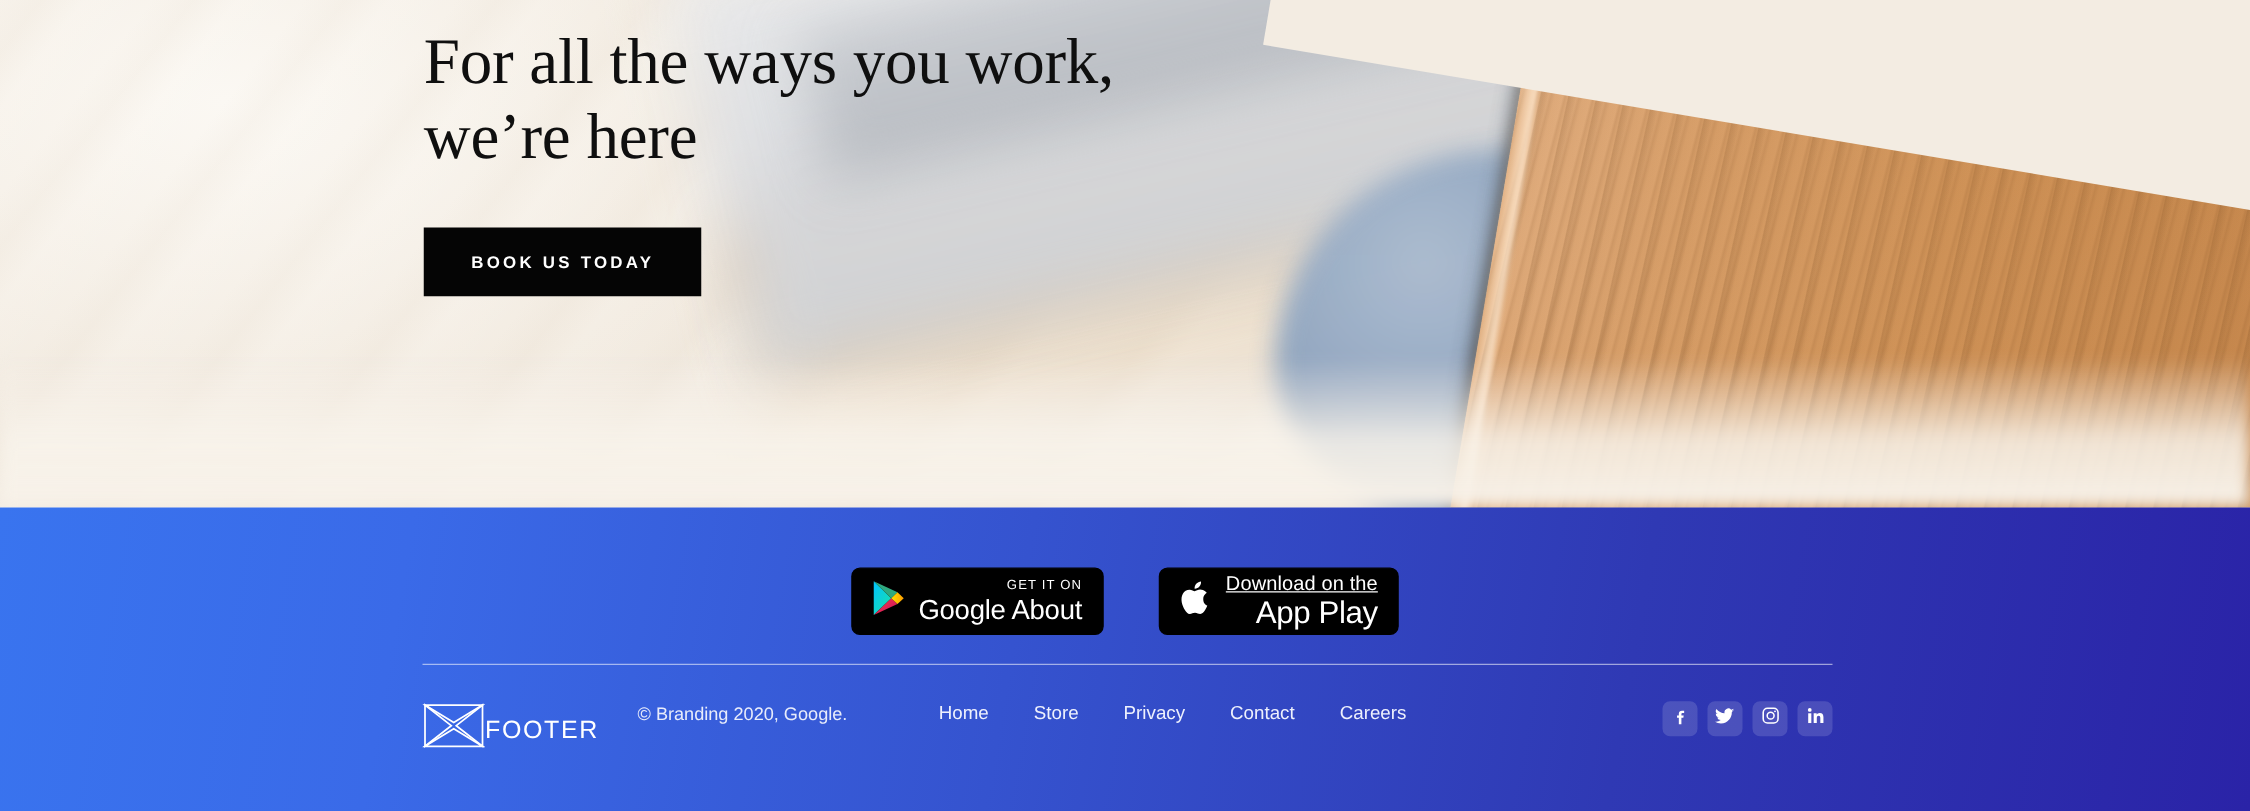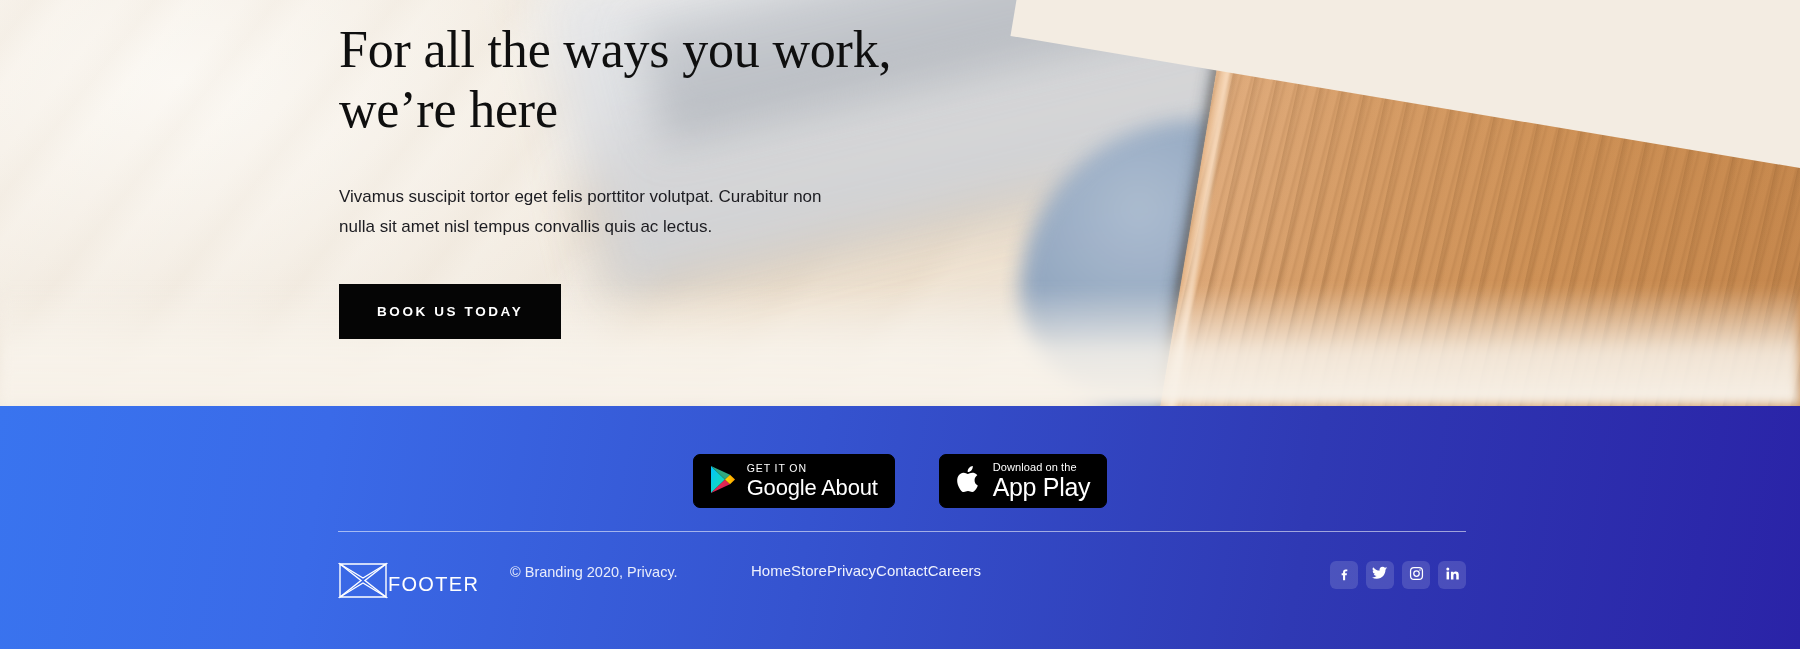--- a/index.html
+++ b/index.html
@@ -139,43 +139,43 @@
   .footer {
     position:absolute; left:0; top:406px; width:1800px; height:243px;
     background:linear-gradient(100deg,#3974ef 0%, #3a6ae8 18%, #3553cf 45%, #2f39b4 72%, #2a23a7 100%);
   }
   .badges { display:flex; justify-content:center; gap:44px; padding-top:48px; }
   .badge {
     background:#000; border-radius:7px; height:54px;
     display:flex; align-items:center; gap:11px; padding:0 16px;
     color:#fff; cursor:pointer; border:1px solid #000;
   }
-  .badge .bt { display:flex; flex-direction:column; line-height:1; }
+  .badge .bt { display:flex; flex-direction:column; line-height:1;text-align:right; }
   .gp-small { font-size:10.5px; letter-spacing:.9px; text-transform:uppercase; }
   .gp-big { font-size:22px; font-weight:400; letter-spacing:-0.2px; margin-top:3px; }
-  .as-small { font-size:11px; letter-spacing:.1px; }
+  .as-small { font-size:16px; letter-spacing:.1px;text-decoration:underline; }
   .as-big { font-size:25px; font-weight:400; letter-spacing:-0.3px; margin-top:2px; }
 
   .divider {
     position:absolute; left:338px; top:125px; width:1128px; height:1px;
     background:rgba(255,255,255,.55);
   }
 
   .foot-row {
     position:absolute; left:338px; top:155px; width:1128px;
     display:flex; align-items:flex-start;
   }
   .brand { display:flex; align-items:center; width:150px; }
   .brand-name {
     color:#fff; font-size:20px; letter-spacing:1.3px; font-weight:500;
   }
   .copyright {
     color:#e8ecfb; font-size:14.5px; line-height:22px; margin-left:22px; width:215px;
   }
-  .fnav { display:flex; margin-left:26px; padding-top:1px; }
+  .fnav { display:flex; gap:36px; margin-left:26px; padding-top:1px; }
   .fnav a {
     color:#eef1fd; font-size:15px; text-decoration:none; cursor:pointer;
   }
   .socials { margin-left:auto; display:flex; gap:8px; padding-top:-2px; }
   .soc {
     width:28px; height:28px; border-radius:6px;
     background:rgba(255,255,255,.14);
     display:flex; align-items:center; justify-content:center;
     cursor:pointer;
   }
@@ -195,21 +195,20 @@
     <div class="mouse-sh"></div>
     <div class="mouse"></div>
     <div class="darkpanel"></div>
     <div class="wood"></div>
     <div class="wood-edge"></div>
     <div class="wood-mask-top"></div>
     <div class="desk-bottom"></div>
 
     <div class="hero-content">
       <h1 class="hero-title">For all the ways you work, we’re here</h1>
-      <p class="hero-sub">Vivamus suscipit tortor eget felis porttitor volutpat. Curabitur non nulla sit amet nisl tempus convallis quis ac lectus.</p>
       <button class="hero-btn">BOOK US TODAY</button>
     </div>
   </section>
 
   <footer class="footer">
 
     <div class="badges">
 
       <div class="badge">
         <span>
@@ -268,21 +267,21 @@
             <path d="M2 3 L23 19.5 L2 36 Z"></path>
             <path d="M48 3 L27 19.5 L48 36 Z"></path>
             <path d="M2 3 L25 17 L48 3 Z"></path>
             <path d="M2 36 L25 22 L48 36 Z"></path>
           </svg>
         </span>
         <span class="brand-name">FOOTER</span>
       </div>
 
       <div class="copyright">
-        <div>© Branding 2020, Privacy.</div>
+        <div>© Branding 2020, Google.</div>
       </div>
 
       <nav class="fnav">
         <a>Home</a>
         <a>Store</a>
         <a>Privacy</a>
         <a>Contact</a>
         <a>Careers</a>
       </nav>
 

